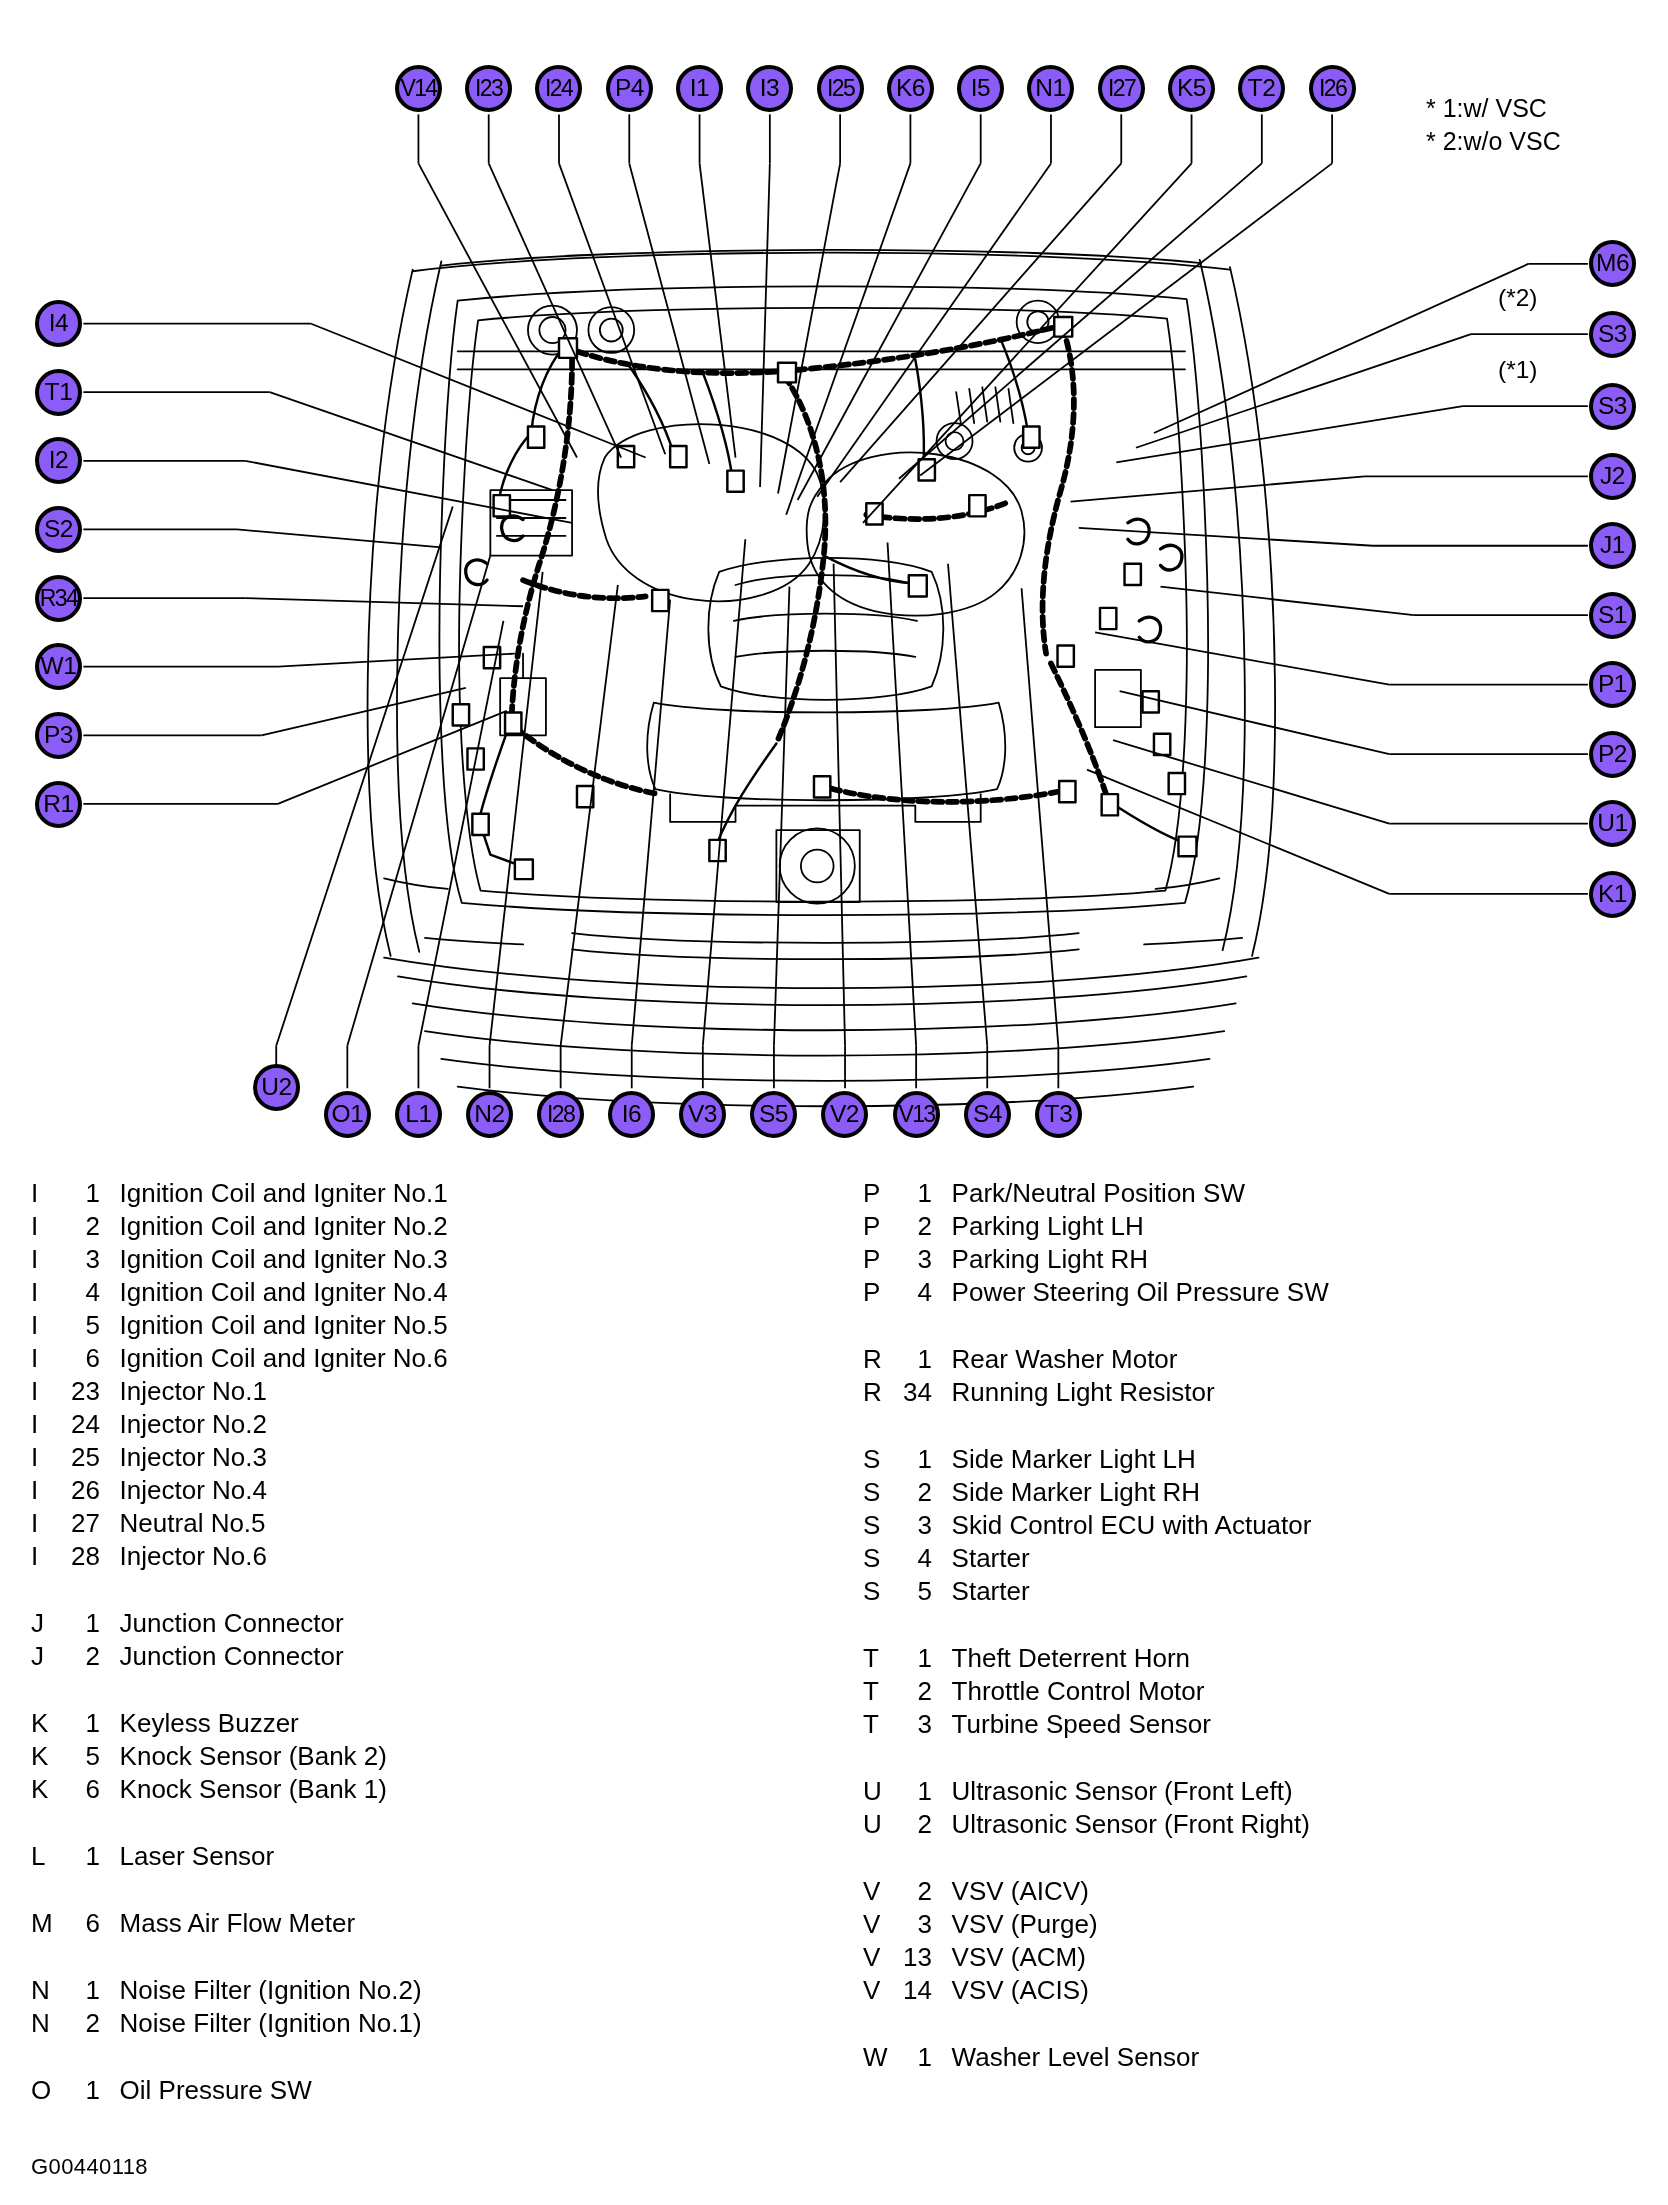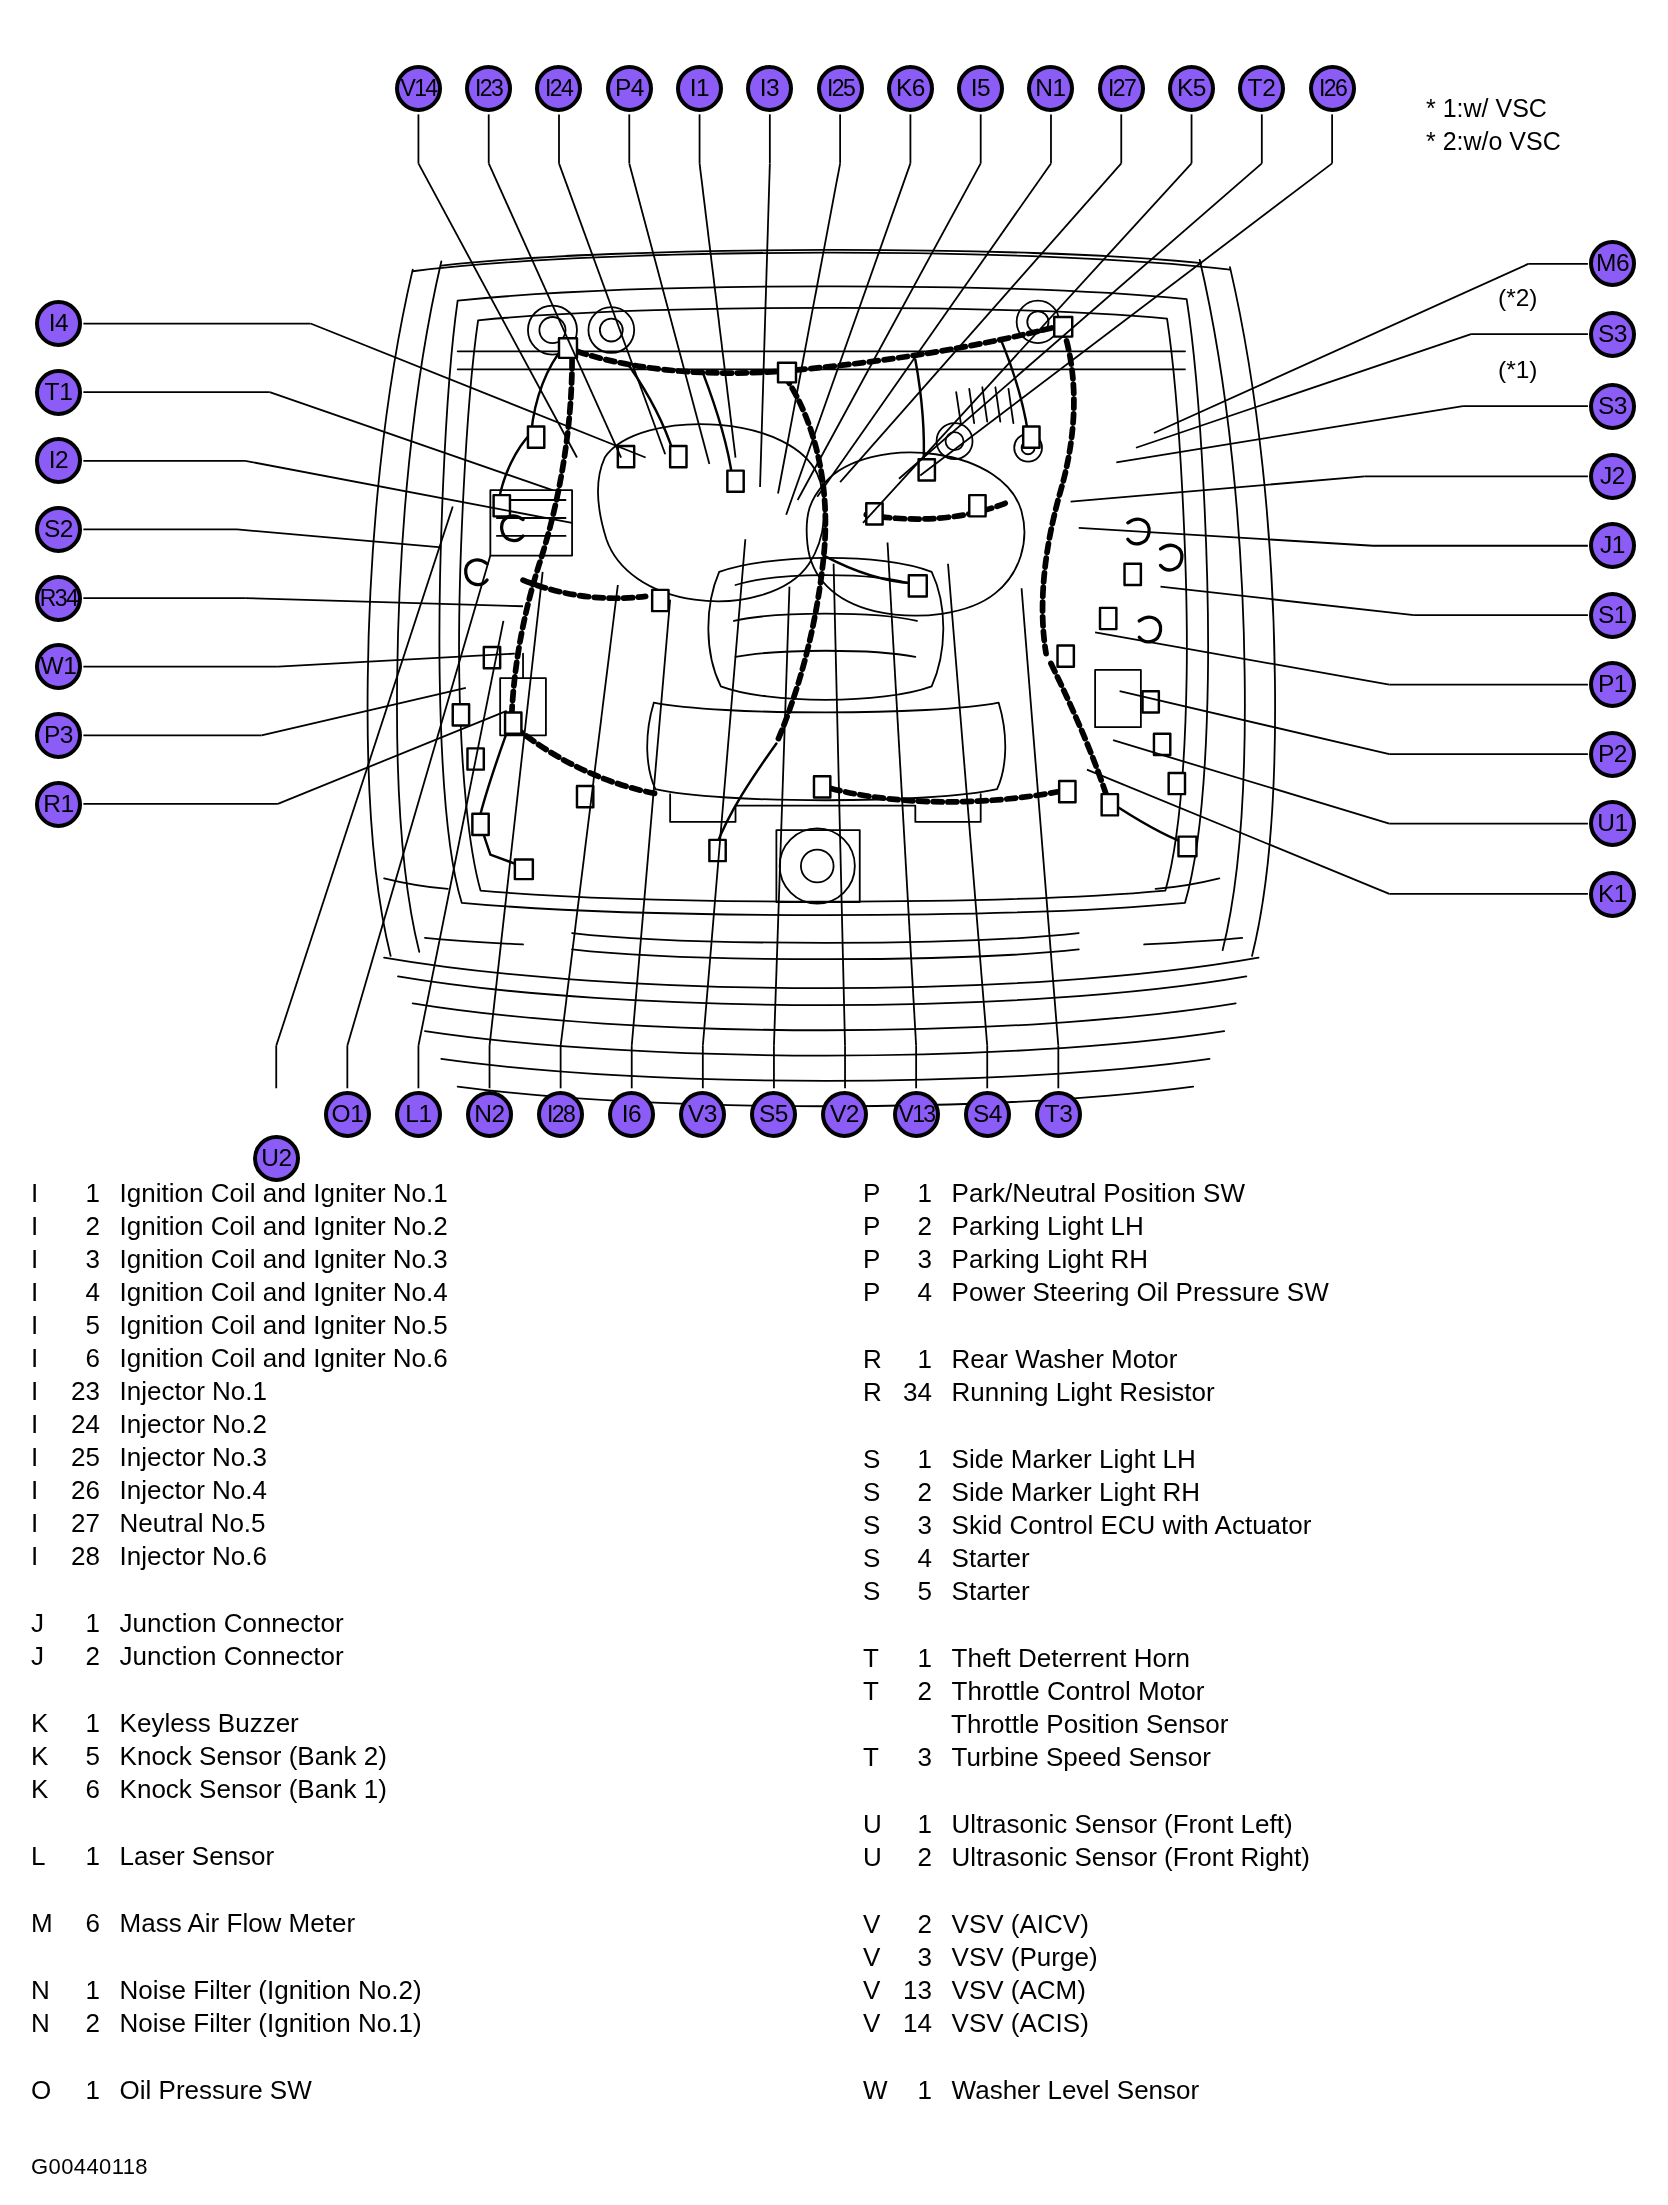--- a/index.html
+++ b/index.html
@@ -412,21 +412,21 @@
         <div class="note-star" style="left: 1498px; top: 284px;">(*2)</div>
         <div class="callout" style="left: 1589px; top: 383px;">S3</div>
         <div class="note-star" style="left: 1498px; top: 356px;">(*1)</div>
         <div class="callout" style="left: 1589px; top: 453px;">J2</div>
         <div class="callout" style="left: 1589px; top: 522px;">J1</div>
         <div class="callout" style="left: 1589px; top: 592px;">S1</div>
         <div class="callout" style="left: 1589px; top: 661px;">P1</div>
         <div class="callout" style="left: 1589px; top: 731px;">P2</div>
         <div class="callout" style="left: 1589px; top: 800px;">U1</div>
         <div class="callout" style="left: 1589px; top: 871px;">K1</div>
-        <div class="callout" style="left: 253px; top: 1135px;">U2</div>
+        <div class="callout" style="left: 253px; top: 1064px;">U2</div>
         <div class="callout" style="left: 324px; top: 1091px;">O1</div>
         <div class="callout" style="left: 395px; top: 1091px; text-align: center;">L1</div>
         <div class="callout" style="left: 466px; top: 1091px;">N2</div>
         <div class="callout wide" style="left: 537px; top: 1091px;">I28</div>
         <div class="callout" style="left: 608px; top: 1091px;">I6</div>
         <div class="callout" style="left: 679px; top: 1091px;">V3</div>
         <div class="callout" style="left: 750px; top: 1091px;">S5</div>
         <div class="callout" style="left: 821px; top: 1091px;">V2</div>
         <div class="callout wide" style="left: 893px; top: 1091px;">V13</div>
         <div class="callout" style="left: 964px; top: 1091px;">S4</div>
@@ -616,23 +616,20 @@
           <span class="lg-letter">T</span>
           <span class="lg-num">1</span>
           <span class="lg-desc">Theft Deterrent Horn</span>
         </div>
         <div class="legend-row">
           <span class="lg-letter">T</span>
           <span class="lg-num">2</span>
           <span class="lg-desc">Throttle Control Motor</span>
         </div>
         <div class="legend-row">
-          <span class="lg-desc cont">Throttle Position Sensor</span>
-        </div>
-        <div class="legend-row">
           <span class="lg-letter">T</span>
           <span class="lg-num">3</span>
           <span class="lg-desc">Turbine Speed Sensor</span>
         </div>
         <div class="legend-row spacer"></div>
         <div class="legend-row">
           <span class="lg-letter">U</span>
           <span class="lg-num">1</span>
           <span class="lg-desc">Ultrasonic Sensor (Front Left)</span>
         </div>

